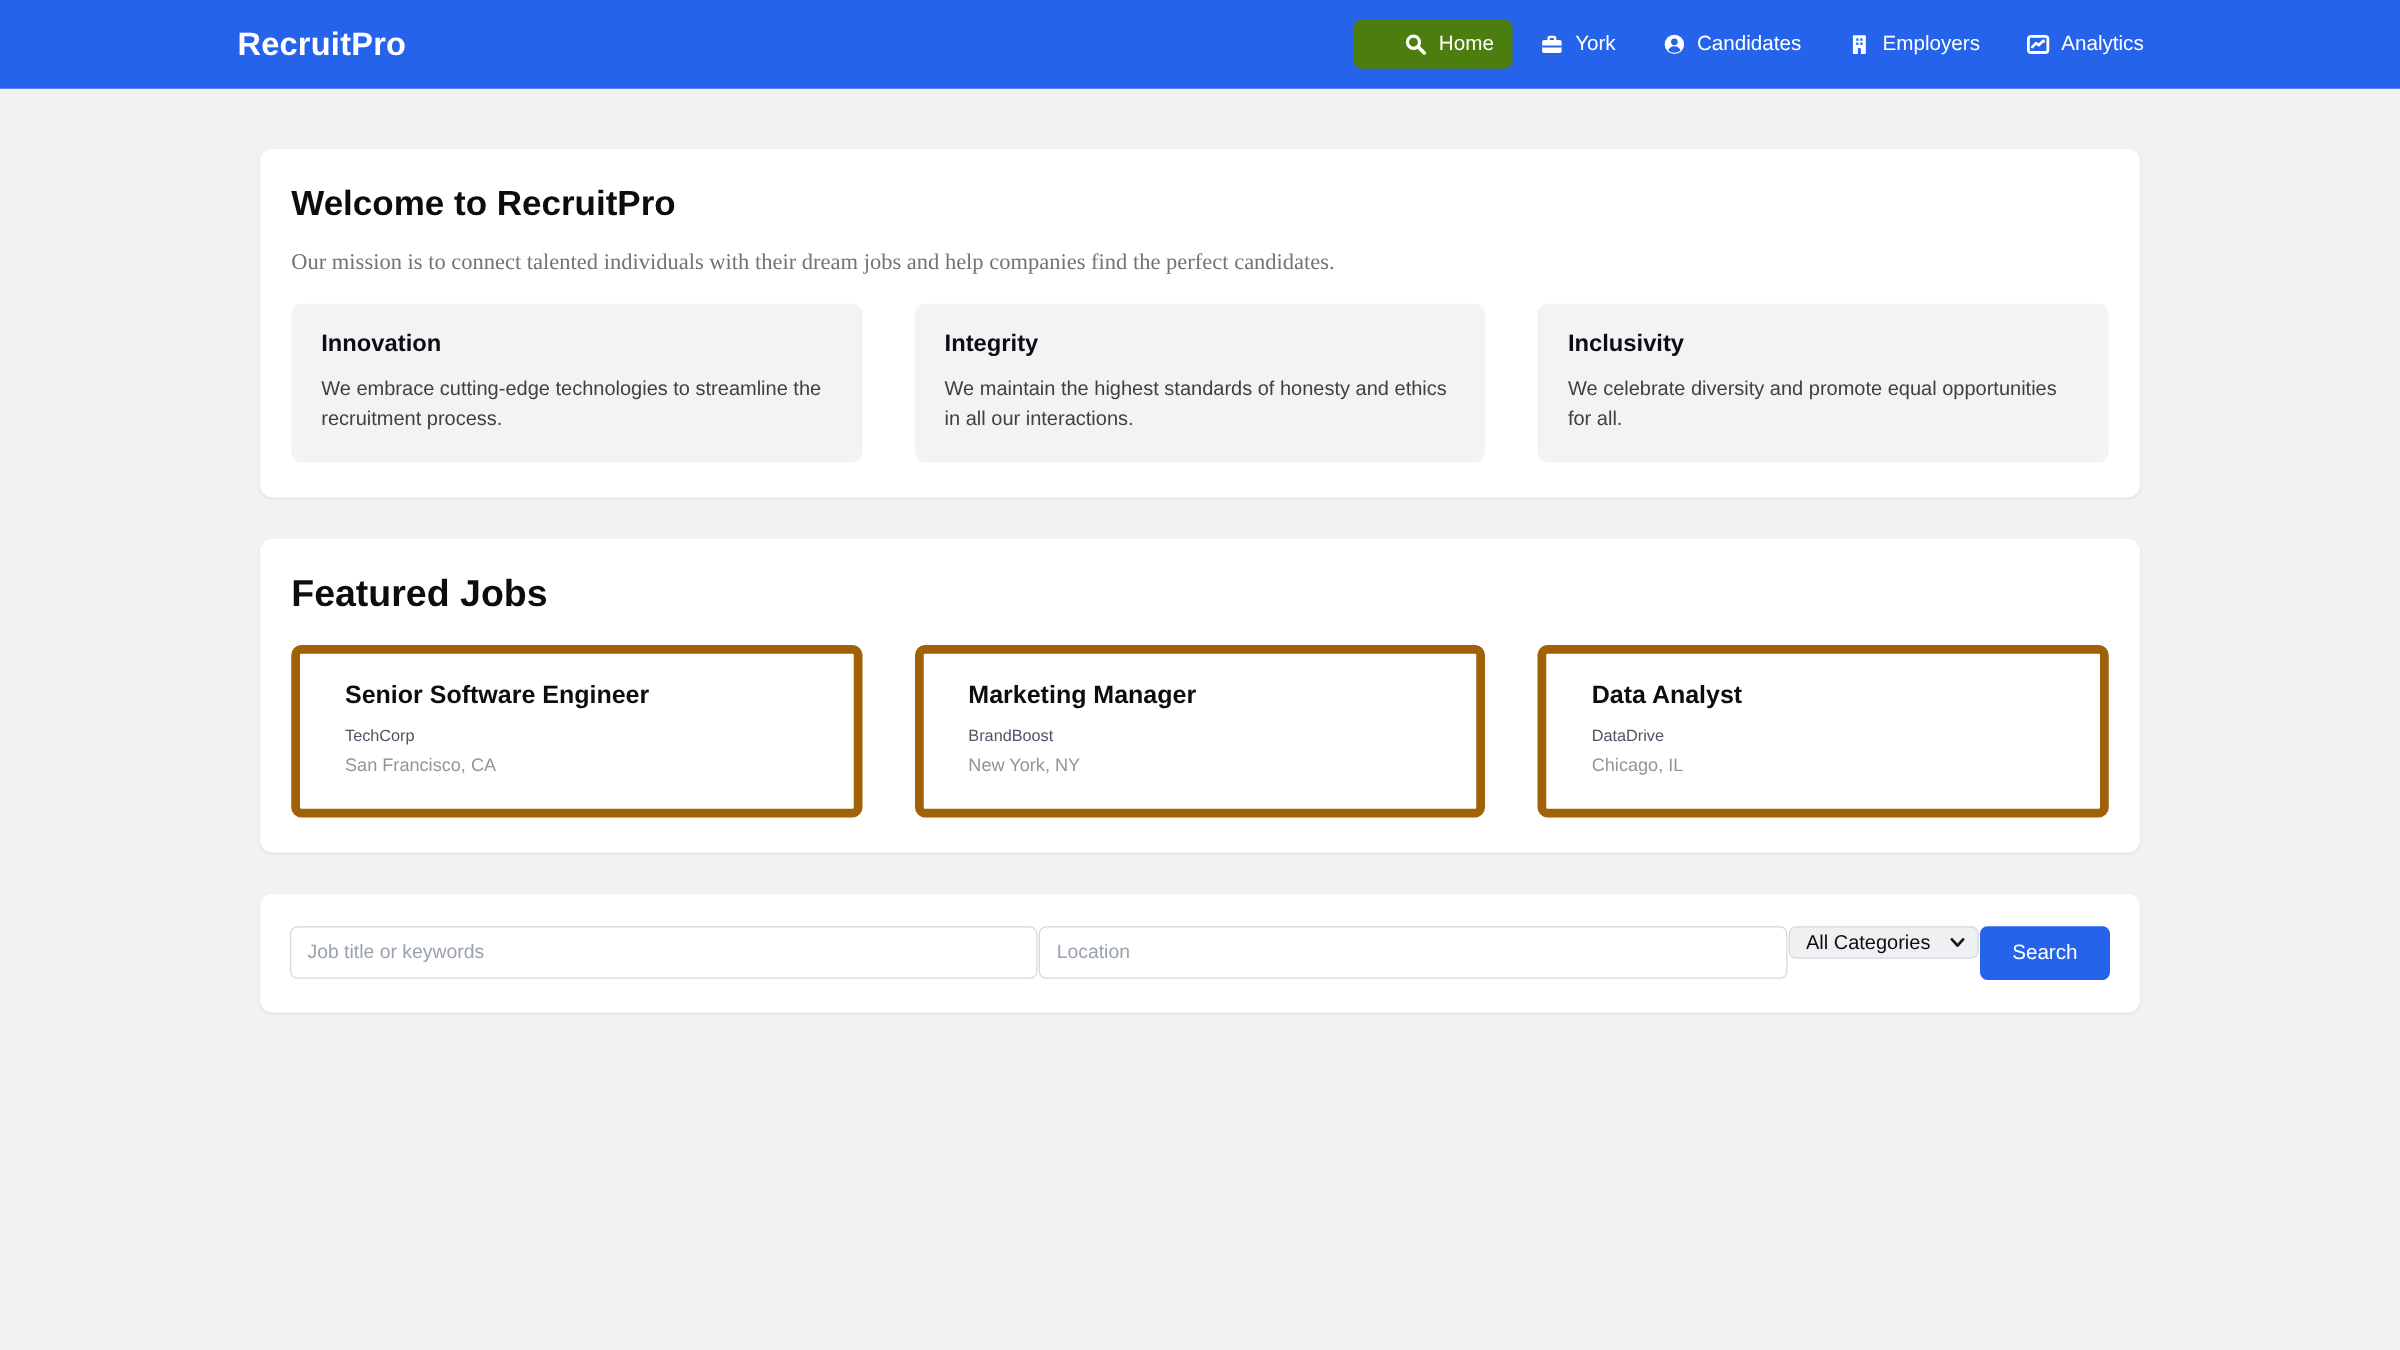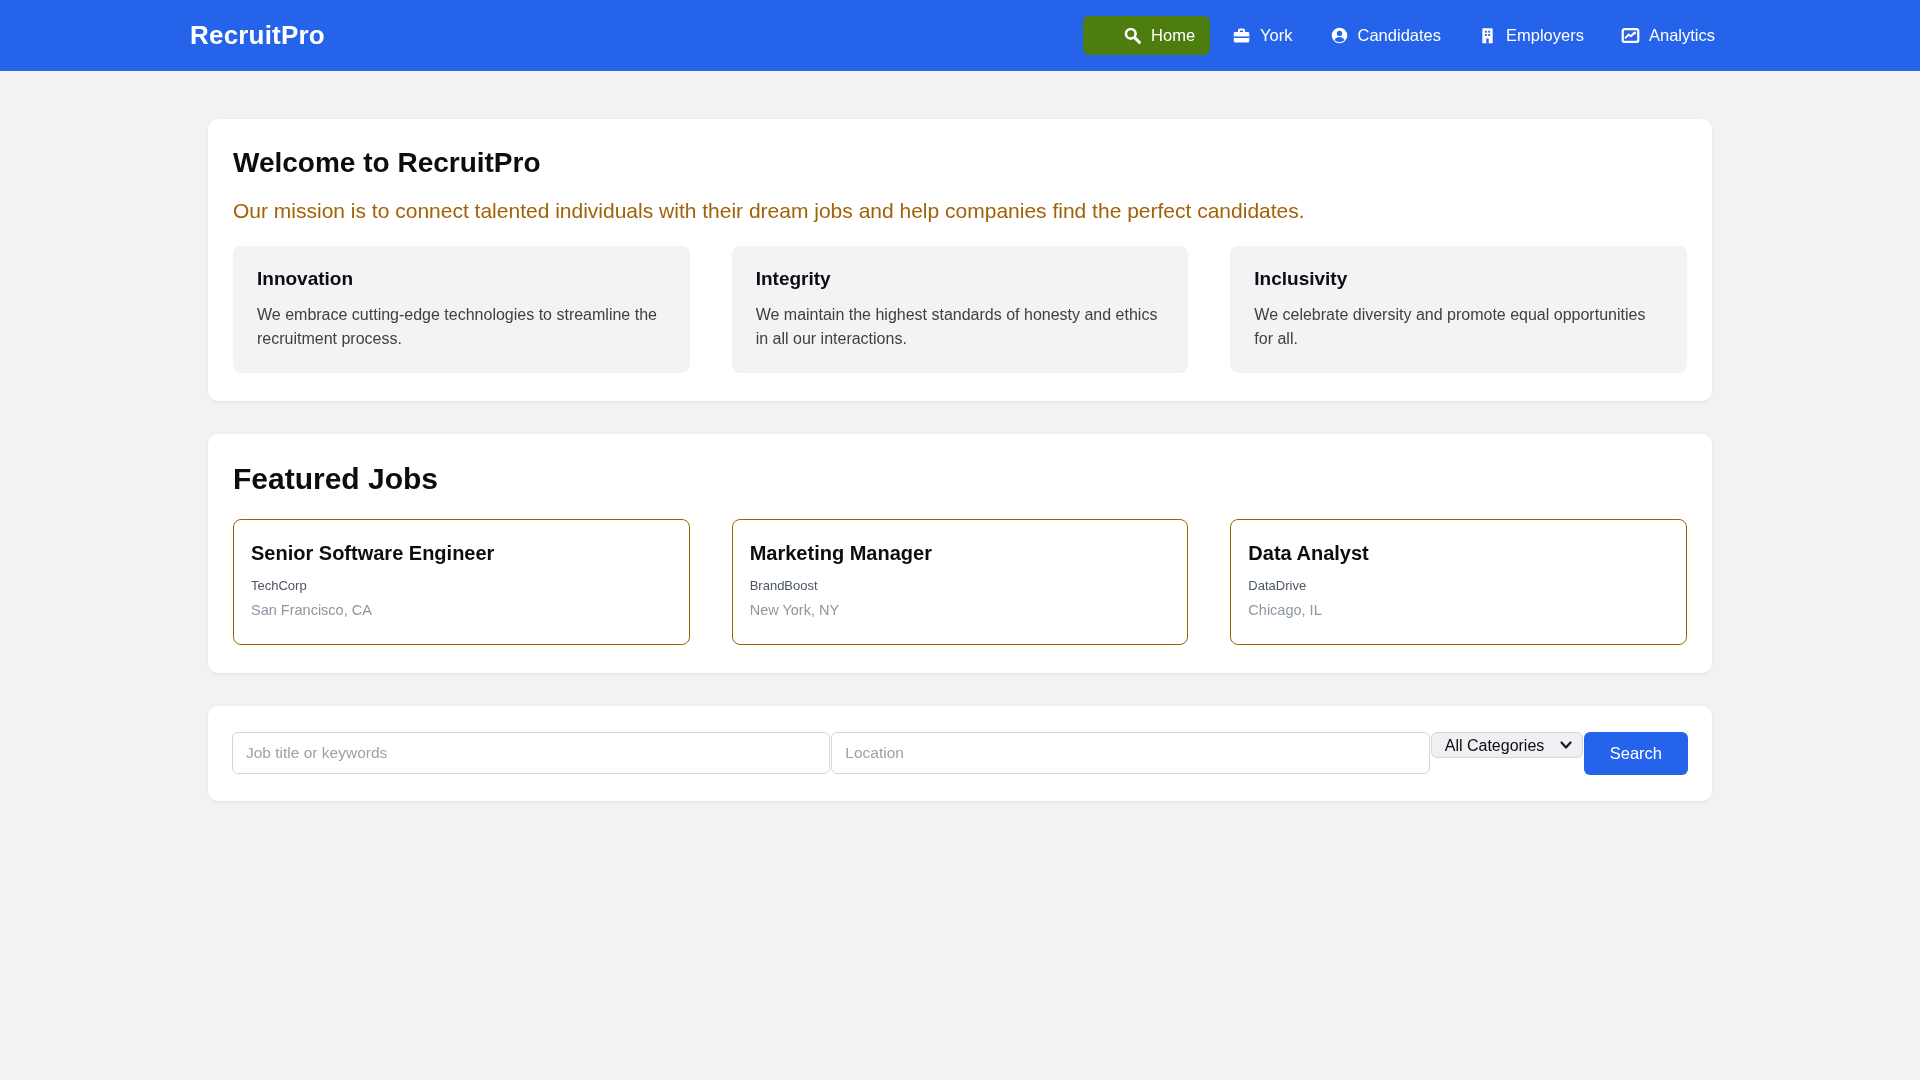--- a/index.html
+++ b/index.html
@@ -50,39 +50,39 @@
   .container { width: 1504px; margin: 0 auto; padding-top: 48px; }
   .panel {
     background: #ffffff;
     border-radius: 10px;
     box-shadow: 0 1px 3px rgba(0,0,0,0.07);
     padding: 28px 25px 28px 25px;
     margin-bottom: 33px;
   }
   .panel h1 { font-size: 28px; font-weight: bold; color: #0b0d10; }
   .panel h2 { font-size: 30px; font-weight: bold; color: #0b0d10; }
-  .mission { margin-top: 20px; font-size: 21px; color: #a16207; }
+  .mission { margin-top: 20px; font-size: 18px; color: #737373; font-family: Liberation Serif, serif; }
 
   .card-row { display: flex; gap: 42px; margin-top: 23px; }
 
   .value-card {
     flex: 1;
     background: #f1f3f5;
     border-radius: 8px;
     padding: 22px 24px;
   }
   .value-card h3 { font-size: 19px; font-weight: bold; color: #0b0d10; }
   .value-card p { margin-top: 13px; font-size: 16px; line-height: 1.5; color: #404040; }
 
   .job-card {
     flex: 1;
     background: #ffffff;
-    border: 1px solid #a16207;
+    border: 7px solid #a16207;
     border-radius: 8px;
-    padding: 22px 24px 26px 17px;
+    padding: 22px 24px 26px 36px;
     cursor: pointer;
   }
   .job-card h3 { font-size: 20px; font-weight: bold; color: #0b0d10; }
   .job-company { margin-top: 13px; font-size: 13px; color: #4a5examp3; color: #4b5563; }
   .job-location { margin-top: 9px; font-size: 14.5px; color: #8d96a0; }
 
   
   .search-panel { padding: 26px 24px; }
   .search-row { display: flex; align-items: flex-start; gap: 1px; }
   .search-input {

